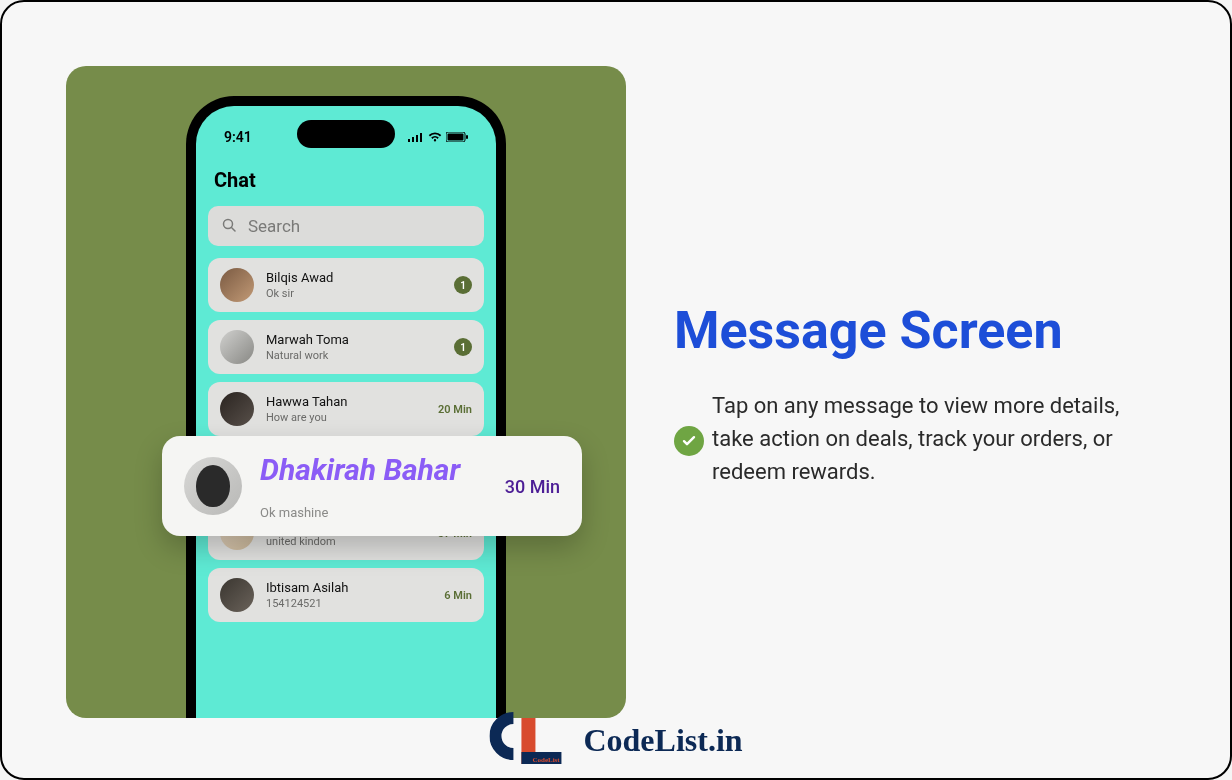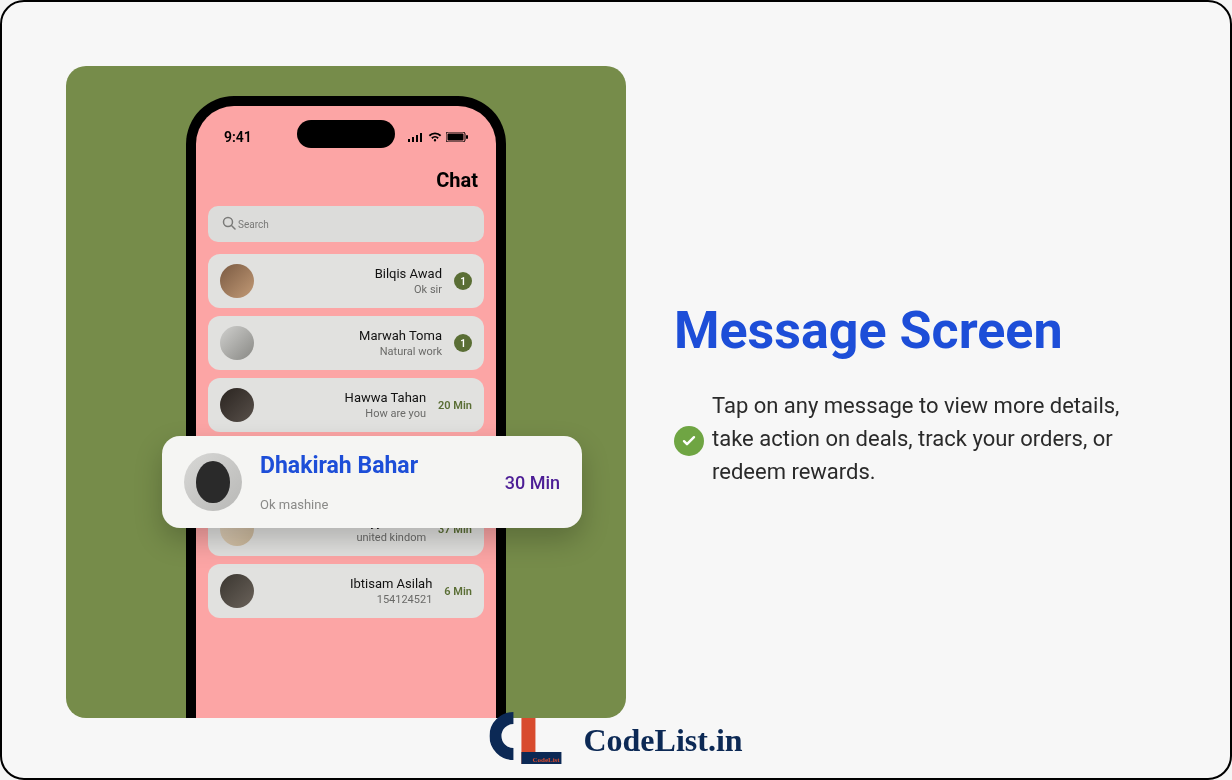--- a/index.html
+++ b/index.html
@@ -39,28 +39,27 @@
       top: 30px;
       left: 50%;
       transform: translateX(-50%);
       width: 320px;
       height: 680px;
       background: #000;
       border-radius: 48px;
       padding: 10px;
     }
     .phone-screen {
-      background: #fca5a5;
+      background: #5eead4;
       border-radius: 38px;
       width: 100%;
       height: 100%;
       padding: 14px 12px 0 12px;
       overflow: hidden;
       position: relative;
-      text-align: right;
     }
     .notch {
       position: absolute;
       top: 14px;
       left: 50%;
       transform: translateX(-50%);
       width: 98px;
       height: 28px;
       background: #000;
       border-radius: 16px;
@@ -79,23 +78,23 @@
       font-size: 20px;
       font-weight: 700;
       padding: 18px 6px 14px 6px;
     }
     .search-box {
       background: #dcdcda;
       border-radius: 10px;
       padding: 10px 14px;
       display: flex;
       align-items: center;
-      gap: 2px;
+      gap: 12px;
       color: #7a7a78;
-      font-size: 10px;
+      font-size: 17px;
       margin-bottom: 12px;
     }
     .chat-list { display: flex; flex-direction: column; gap: 8px; }
     .chat-row {
       background: #e1e1df;
       border-radius: 12px;
       padding: 10px 12px;
       display: flex;
       align-items: center;
       gap: 12px;
@@ -151,21 +150,21 @@
     .floating-avatar::before {
       content: "";
       position: absolute;
       left: 50%; top: 50%;
       transform: translate(-50%, -50%);
       width: 34px; height: 42px;
       background: #2a2a2a;
       border-radius: 50% 50% 48% 48%;
     }
     .floating-text { flex: 1; }
-    .floating-name { font-size: 23px; font-weight: 700; color: #1d4ed8; }
+    .floating-name { font-size: 30px; font-weight: 700; color: #8b5cf6; font-style: italic; }
     .floating-msg { font-size: 13px; color: #8a8a88; margin-top: 18px; }
     .floating-time { font-size: 18px; color: #4c1d95; font-weight: 500; }
 
     .right-col {
       padding-top: 234px;
     }
     .heading {
       font-size: 52px;
       font-weight: 700;
       color: #1d4ed8;

